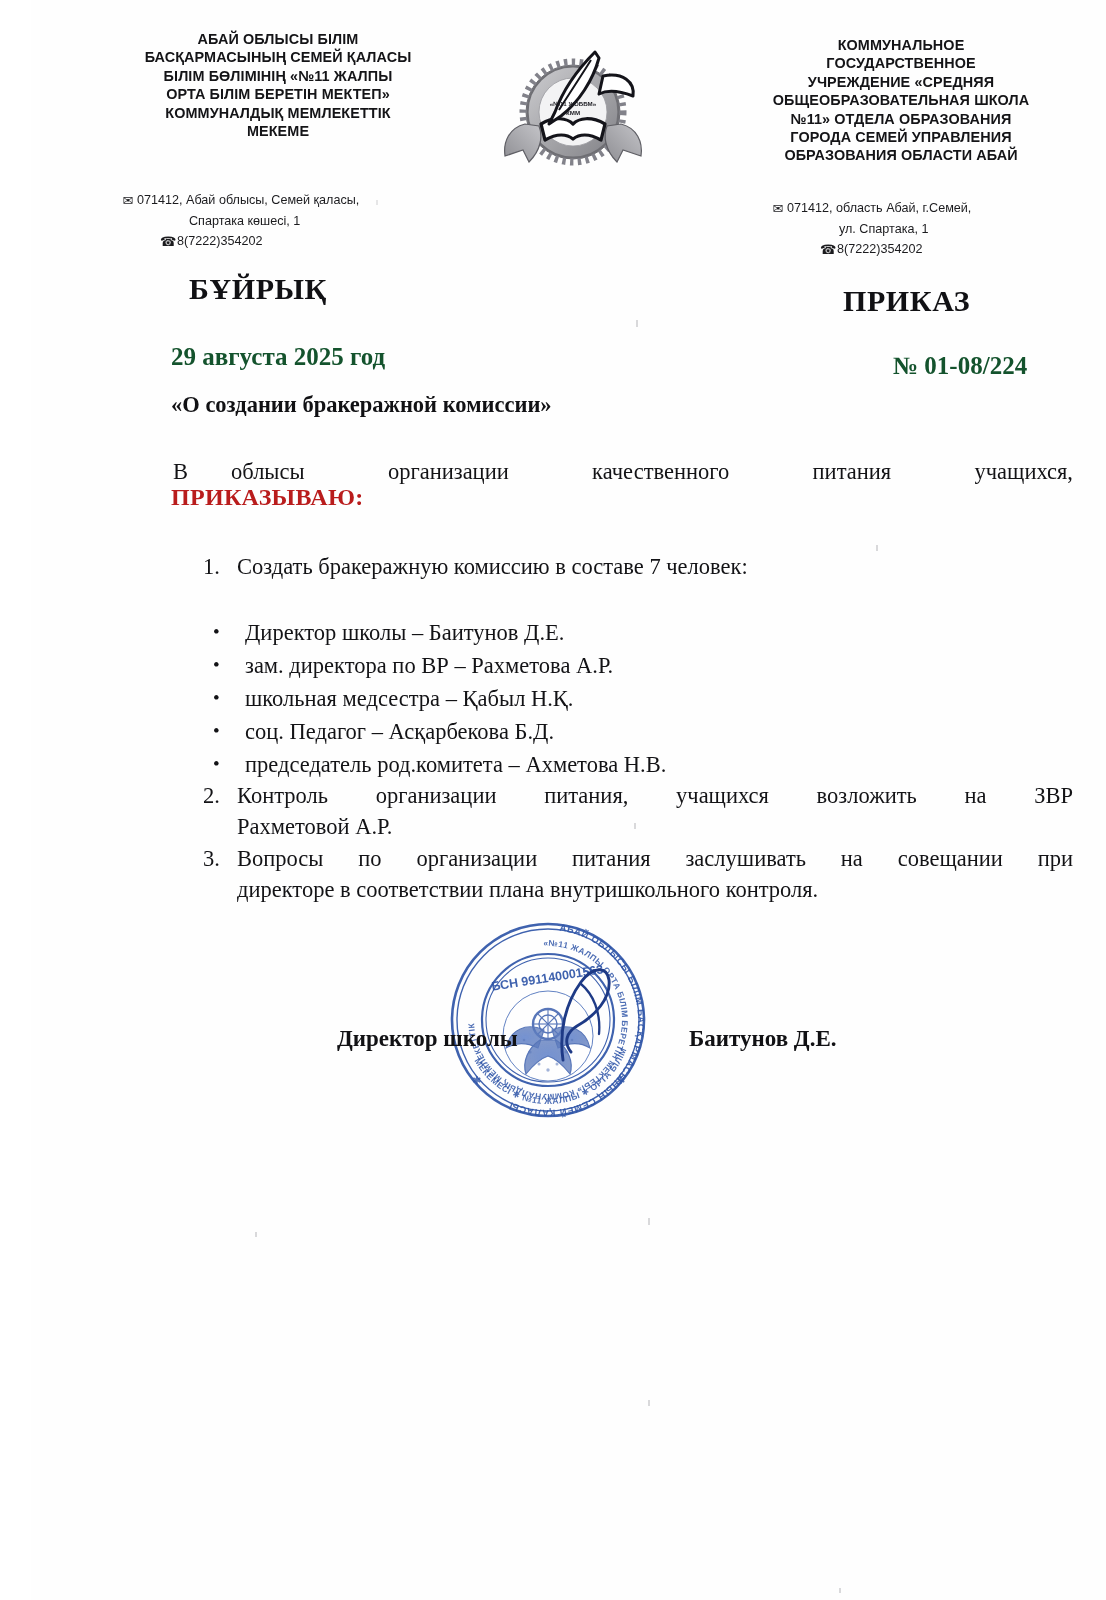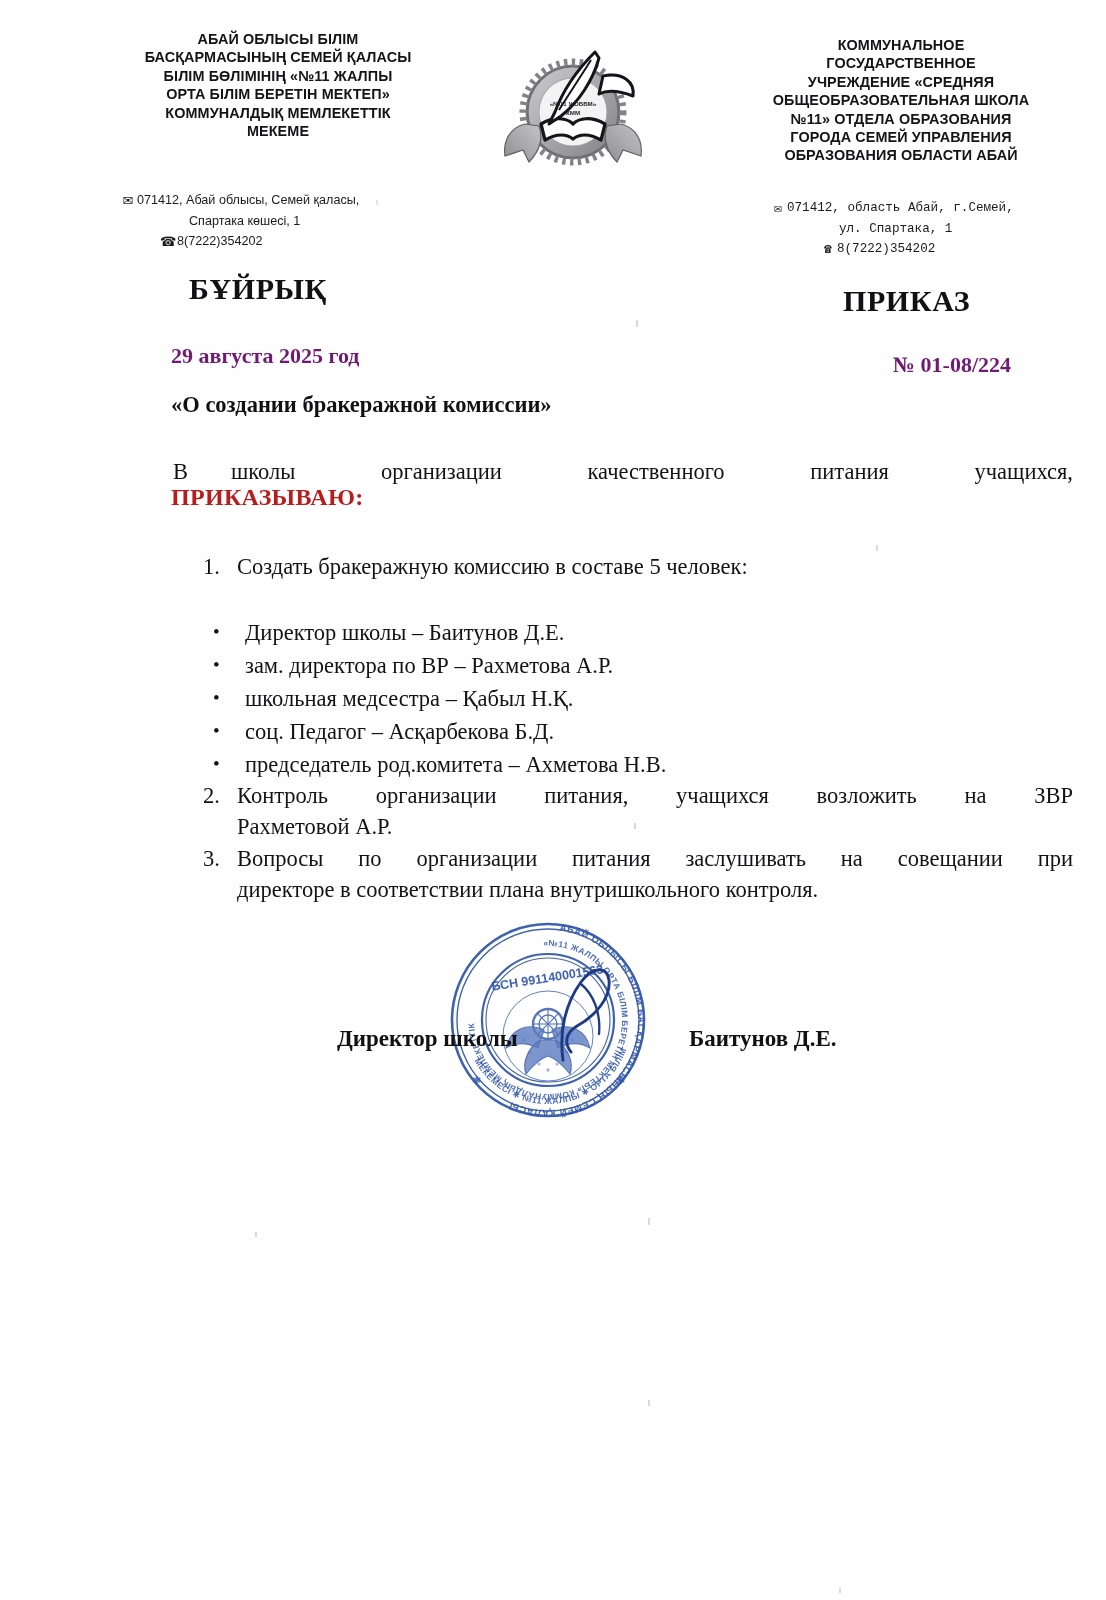--- a/index.html
+++ b/index.html
@@ -46,21 +46,21 @@
 
   
   .contact {
     position: absolute;
     font-family: "Liberation Sans", "DejaVu Sans", sans-serif;
     font-size: 12.6px;
     line-height: 20px;
     color: #1b1b1e;
   }
   .contact-left  { left: 88px;  top: 190px; width: 320px; }
-  .contact-right { left: 730px; top: 198px; width: 320px; font-family: Liberation Mono, monospace; }
+  .contact-right { left: 730px; top: 198px; width: 320px; }
   .contact .row { display: block; white-space: nowrap; }
   .c-ico {
     display: inline-block;
     width: 18px;
     text-align: center;
     font-size: 13px;
     vertical-align: -1px;
   }
   .contact-left .r1  { padding-left: 0px; }
   .contact-left .r2  { padding-left: 70px; }
@@ -78,22 +78,22 @@
     letter-spacing: 0.6px;
     color: #111114;
   }
   .title-kz { left: 158px; top: 272px; }
   .title-ru { left: 812px; top: 284px; }
 
   .meta-line {
     position: absolute;
     font-family: "Liberation Serif", "DejaVu Serif", serif;
     font-weight: bold;
-    font-size: 22px;
-    color: #701a75;
+    font-size: 25px;
+    color: #14532d;
   }
   .meta-date { left: 140px; top: 343px; }
   .meta-num  { left: 862px; top: 352px; }
 
   .subject {
     position: absolute;
     left: 140px;
     top: 392px;
     font-family: "Liberation Serif", "DejaVu Serif", serif;
     font-weight: bold;
@@ -311,27 +311,27 @@
 
   <div class="doc-title title-kz">БҰЙРЫҚ</div>
   <div class="doc-title title-ru">ПРИКАЗ</div>
 
   <div class="meta-line meta-date">29 августа 2025  год</div>
   <div class="meta-line meta-num">№ 01-08/224</div>
 
   <div class="subject">«О создании бракеражной комиссии»</div>
 
   <div class="intro">
-    <span class="lead">В</span><span>школы организации качественного питания учащихся,</span>
+    <span class="lead">В</span><span>облысы организации качественного питания учащихся,</span>
   </div>
   <div class="order-word">ПРИКАЗЫВАЮ:</div>
 
   <div class="num-item item-1">
     <span class="mark">1.</span>
-    <span class="txt">Создать бракеражную комиссию в составе 5 человек:</span>
+    <span class="txt">Создать бракеражную комиссию в составе 7 человек:</span>
   </div>
 
   <ul class="bullets">
     <li>Директор школы – Баитунов Д.Е.</li>
     <li>зам. директора по ВР – Рахметова А.Р.</li>
     <li>школьная медсестра – Қабыл Н.Қ.</li>
     <li>соц. Педагог – Асқарбекова Б.Д.</li>
     <li>председатель род.комитета – Ахметова Н.В.</li>
   </ul>
 

